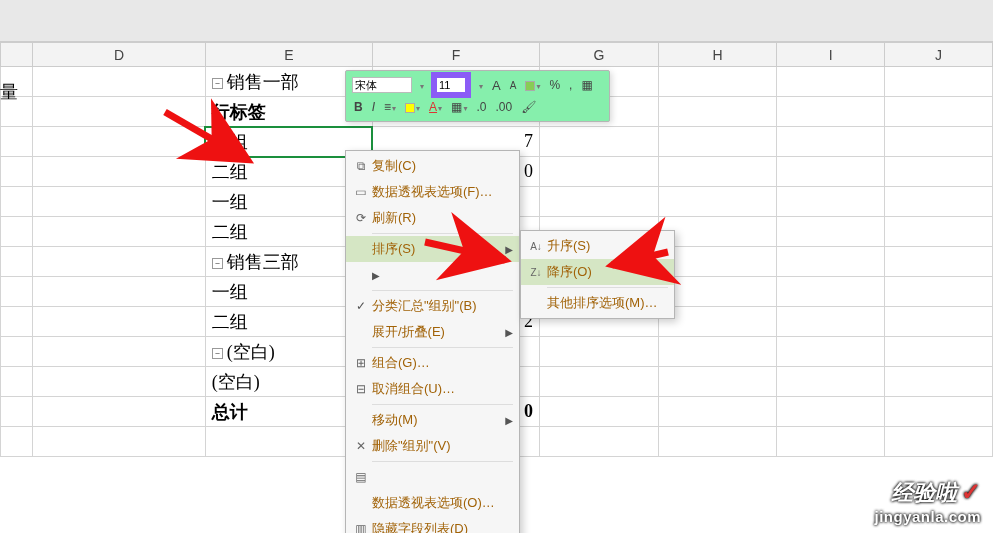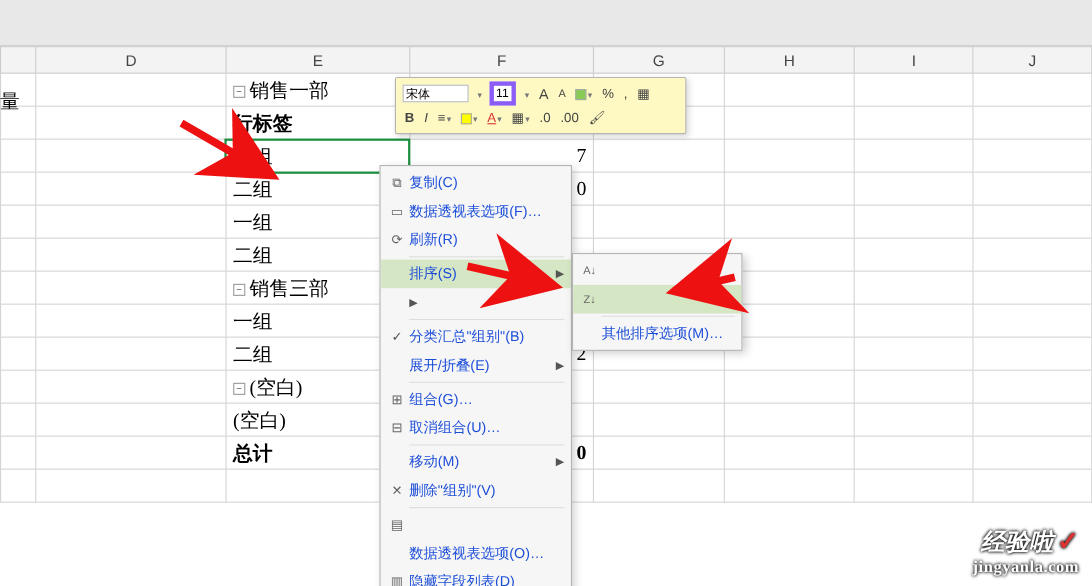--- a/index.html
+++ b/index.html
@@ -59,33 +59,32 @@
 }
 .selected-cell {
   outline: 2px solid #1a8f3c;
   outline-offset:-1px;
 }
 
 
 .mini-toolbar {
   position: absolute;
   left: 345px; top: 70px;
-  background: #fef9c3;
+  background: #86efac;
   border: 1px solid #b5b5b5;
   border-radius:2px;
   box-shadow: 2px 2px 6px rgba(0,0,0,.15);
   padding: 3px 6px;
   font-size: 12px;
   z-index: 40;
   width:265px;
-  margin-left:14px;
 }
 .mini-toolbar .row { display:flex; align-items:center; gap:5px; height:22px;}
 .mini-toolbar input.font-name { width:60px; border:1px solid #bbb; font-size:11px; padding:1px 2px;}
-.mini-toolbar input.font-size { width:24px; border:4px solid #8b5cf6; font-size:11px; padding:1px 2px;}
+.mini-toolbar input.font-size { width:40px; border:6px solid #8b5cf6; font-size:11px; padding:1px 2px;}
 .mini-toolbar .btn { cursor:pointer; color:#444; font-size:12px; padding:0 2px;}
 .mini-toolbar .btn b{font-weight:bold;}
 .mini-toolbar .swatch{display:inline-block;width:10px;height:10px;background:#ff0;border:1px solid #aaa;vertical-align:middle;}
 .mini-toolbar .swatch.green{background:#8c5;}
 .mini-toolbar .arr::after{content:"▾";font-size:8px;margin-left:1px;color:#777;}
 
 
 .context-menu {
   position: absolute;
   left: 345px; top: 150px;
@@ -110,21 +109,21 @@
   text-align:center;
   color:#666;
   font-size:12px;
 }
 .menu-item .check {
   width:22px;
   text-align:center;
   color:#555;
   font-size:12px;
 }
-.menu-item .lbl { flex:1; color:#1d4ed8; }
+.menu-item .lbl { flex:1; color:#a16207; }
 .menu-item .arrow { color:#555; font-size:10px; }
 .menu-sep { height:1px; background:#ddd; margin:2px 6px 2px 26px; }
 
 
 .submenu {
   position:absolute;
   left: 520px; top: 230px;
   background:#f6f6f6;
   border:1px solid #b5b5b5;
   box-shadow:3px 3px 8px rgba(0,0,0,.2);
@@ -141,21 +140,21 @@
   top:0;left:0;
   pointer-events:none;
   z-index:70;
 }
 
 
 .watermark {
   position:absolute;
   right:12px; bottom:8px;
   color:#fff;
-  font-family: Liberation Serif, serif;
+  font-family: Liberation Sans, sans-serif;
   font-weight:bold;
   text-align:right;
   text-shadow: 0 0 3px #000, 0 0 3px #000;
   z-index:80;
 }
 .watermark .big { font-size:22px; font-style:italic;}
 .watermark .ck { color:#d33; font-size:24px;}
 .watermark .url { font-size:15px; letter-spacing:.5px;}
 
 
@@ -419,23 +418,25 @@
     </div>
   <div class="menu-item">
       <span class="icon-col">▥</span>
       <span class="lbl">隐藏字段列表(D)</span>
     </div>
 </div>
 
 <div class="submenu">
   <div class="menu-item">
       <span class="icon-col" style="font-size:10px">A↓</span>
+      <span class="lbl">升序(S)</span>
     </div>
   <div class="menu-item hl2">
       <span class="icon-col" style="font-size:10px">Z↓</span>
+      <span class="lbl">降序(O)</span>
     </div>
   <div class="menu-sep"></div>
   <div class="menu-item">
       <span class="icon-col"></span>
       <span class="lbl">其他排序选项(M)…</span>
     </div>
 </div>
 
 <svg class="arrow-svg" width="993" height="533">
   <defs>

